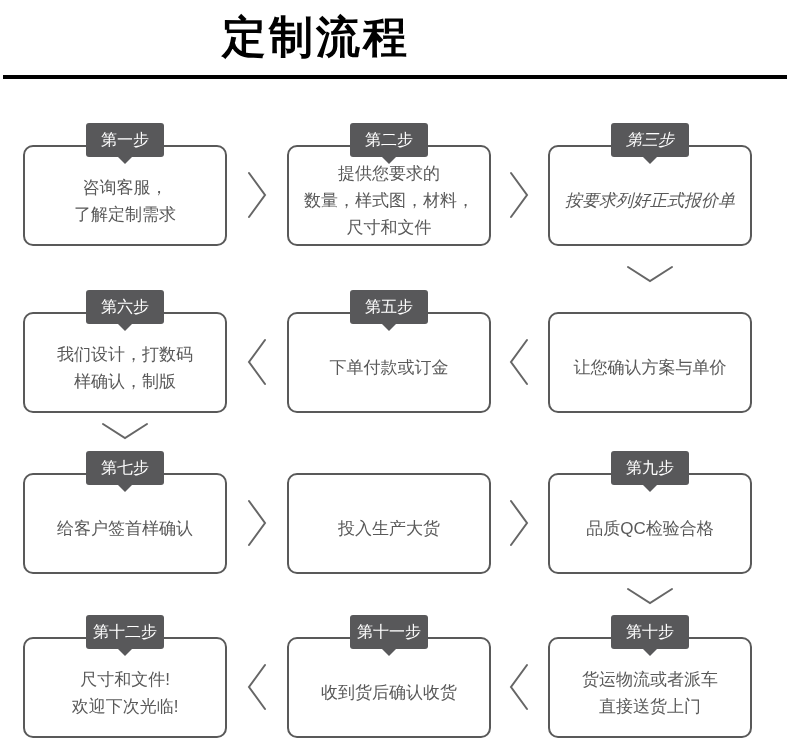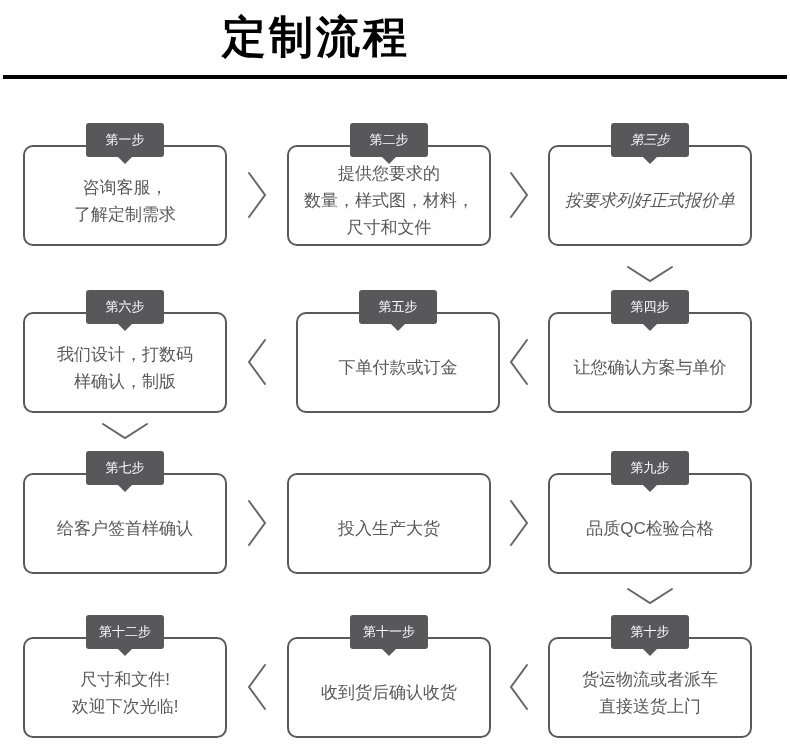--- a/index.html
+++ b/index.html
@@ -30,21 +30,21 @@
     background: #ffffff;
   }
   .tab {
     position: absolute;
     left: 50%; transform: translateX(-50%);
     top: -24px;
     width: 78px; height: 34px;
     background: #58585a;
     border-radius: 3px;
     color: #ffffff;
-    font-size: 13px;
+    font-size: 16px;
     display: flex; align-items: center; justify-content: center;
     white-space: nowrap;
     z-index: 2;
   }
   .tab::after {
     content: "";
     position: absolute;
     left: 50%; transform: translateX(-50%);
     bottom: -7px;
     width: 0; height: 0;
@@ -108,34 +108,31 @@
   <div class="tab">
       <span>第六步</span>
     </div>
   <div class="card-body">
     <span class="line">我们设计，打数码</span>
     <span class="line">样确认，制版</span>
 
   </div>
 </div>
 
-<div class="card" style="left:287px; top:312px;margin-left:9px;">
+<div class="card" style="left:287px; top:312px;">
   <div class="tab">
       <span>第五步</span>
     </div>
   <div class="card-body">
     <span class="line">下单付款或订金</span>
 
   </div>
 </div>
 
 <div class="card" style="left:548px; top:312px;">
-  <div class="tab">
-      <span>第四步</span>
-    </div>
   <div class="card-body">
     <span class="line">让您确认方案与单价</span>
 
   </div>
 </div>
 
 <div class="card" style="left:23px; top:473px;padding-left:20px;">
   <div class="tab">
       <span>第七步</span>
     </div>

